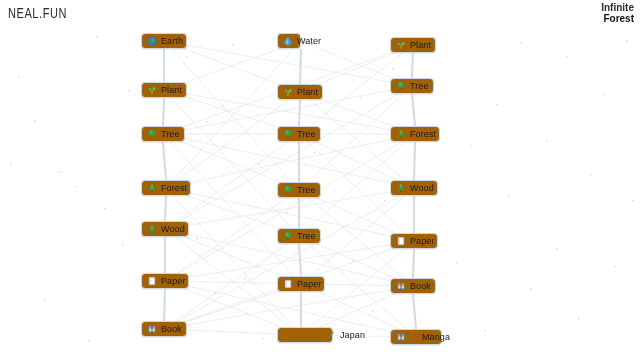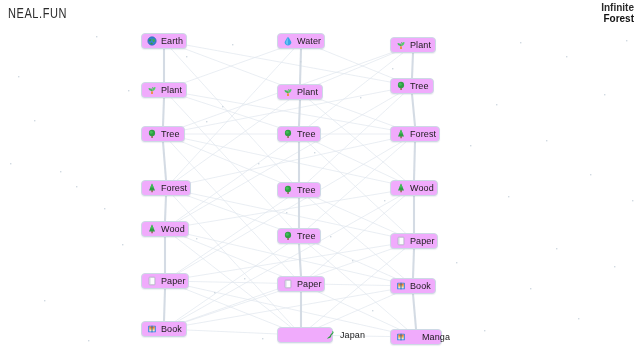--- a/index.html
+++ b/index.html
@@ -74,21 +74,21 @@
 
   
   .node {
     position: absolute;
     display: inline-flex;
     align-items: center;
     gap: 4px;
     height: 16px;
     padding: 0 6px 0 5px;
     box-sizing: border-box;
-    background: #f0abfc;
+    background: #a16207;
     border: 1px solid #cdd9e5;
     border-radius: 4px;
     box-shadow: 0 1px 1px rgba(80,100,130,0.10);
     white-space: nowrap;
     cursor: grab;
     justify-content: space-between;
   }
   .node .nlabel {
     font-family: "Liberation Sans", sans-serif;
     font-size: 9px;
@@ -316,21 +316,21 @@
               <rect x="2.4" y="3.4" width="15.2" height="13.2" rx="1.2" fill="#2f86d8"></rect>
               <rect x="4.6" y="5.2" width="10.8" height="9.6" fill="#ffffff"></rect>
               <rect x="4.6" y="5.2" width="10.8" height="2.4" fill="#e8590c"></rect>
               <rect x="4.6" y="8.4" width="10.8" height="1.5" fill="#f08c00"></rect>
               <rect x="4.6" y="11" width="10.8" height="1.5" fill="#f08c00"></rect>
               <rect x="9.1" y="3.4" width="1.8" height="13.2" fill="#1864ab"></rect>
             </svg>
           </span>
           <span class="nlabel">Book</span>
         </div>
-        <div class="node" style="left: 277px; top: 33px; width: 48px;">
+        <div class="node" style="left: 277px; top: 33px; width: 24px;">
           <span class="nicon">
             <svg viewBox="0 0 20 20">
               <path d="M10 1.5 C10 1.5 3.4 9.4 3.4 13.2 C3.4 16.6 6.4 19 10 19 C13.6 19 16.6 16.6 16.6 13.2 C16.6 9.4 10 1.5 10 1.5 Z" fill="#3aa5e8"></path>
               <path d="M10 3.5 C10 3.5 5.6 9.6 5.6 13.0 C5.6 15.5 7.6 17.2 10 17.2 Z" fill="#66c2f2"></path>
             </svg>
           </span>
           <span class="nlabel">Water</span>
         </div>
         <div class="node" style="left: 277px; top: 84px; width: 46px;">
           <span class="nicon">

